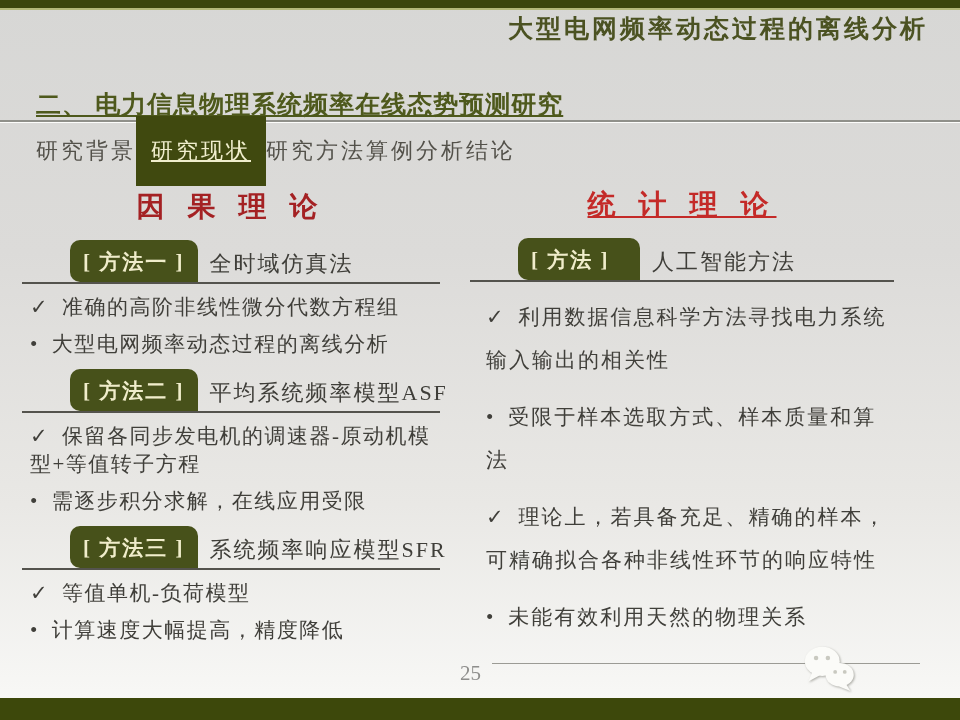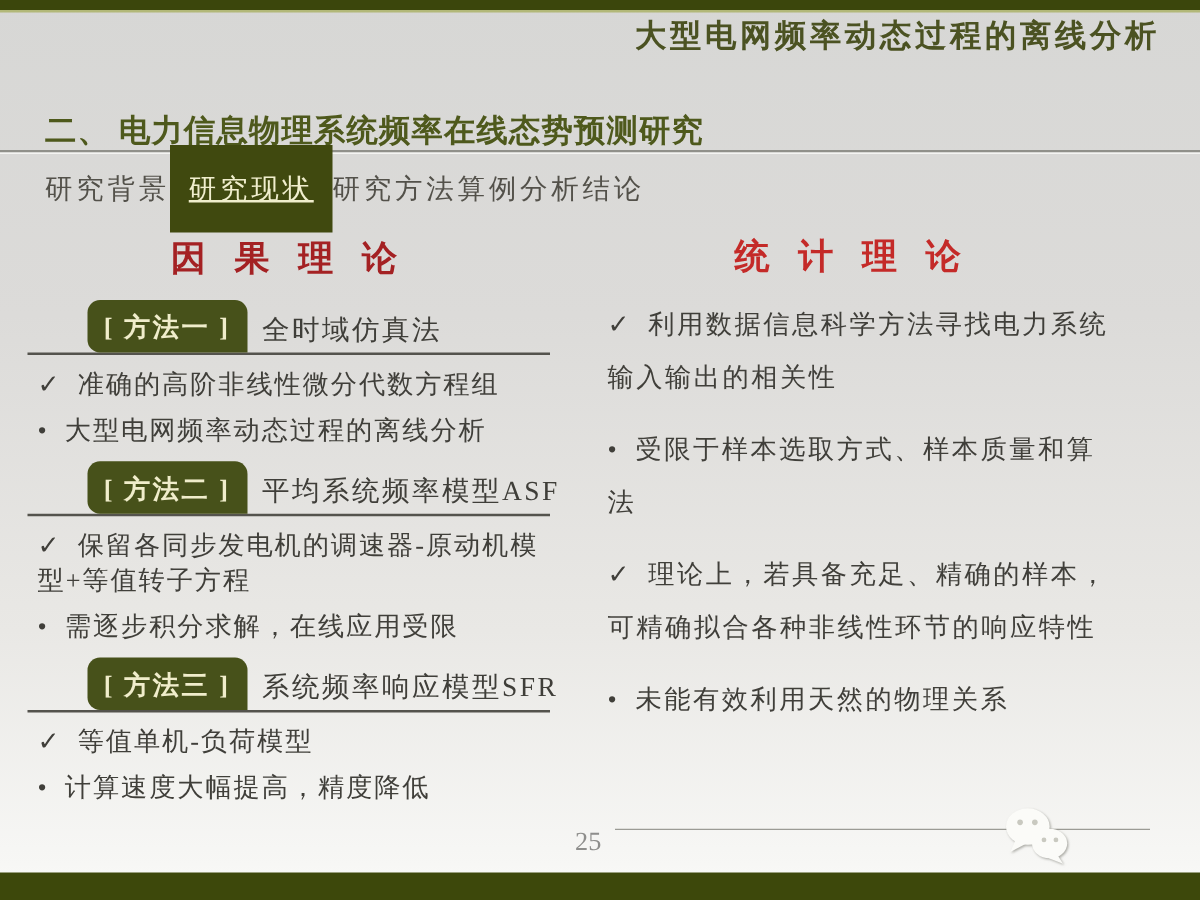--- a/index.html
+++ b/index.html
@@ -12,21 +12,21 @@
   .top-bar{position:absolute;top:0;left:0;width:100%;height:8px;background:#3b460c;}
   .top-bar-accent{position:absolute;top:8px;left:0;width:100%;height:2px;background:#b2b878;}
   .bottom-bar{position:absolute;bottom:0;left:0;width:100%;height:22px;background:#3d480b;}
   
   .header-title{
     position:absolute;top:12px;right:32px;font-size:25px;font-weight:bold;
     color:#4b5222;letter-spacing:3px;
   }
   .slide-title{
     position:absolute;top:88px;left:36px;font-size:25px;font-weight:bold;
-    color:#4e591c;letter-spacing:1px;
+    color:#4e591c;letter-spacing:1px;text-decoration:underline;
   }
   .title-rule{
     position:absolute;top:120px;left:0;width:100%;height:0;
     border-top:2px solid #90908a;border-bottom:1px solid #fdfdfb;
   }
   
   .tabs{
     position:absolute;top:131px;left:36px;right:28px;height:40px;
     display:flex;justify-content:flex-start;align-items:center;
   }
@@ -36,21 +36,21 @@
   }
   
   .col{position:absolute;width:418px;}
   .col.left{left:22px;top:188px;}
   .col.right{left:470px;top:186px;width:424px;}
   .col-title{
     text-align:center;font-size:28px;font-weight:bold;letter-spacing:8px;
     margin:0 0 14px 0;
   }
   .col.left  .col-title{color:#a42123;}
-  .col.right .col-title{color:#c42a28;}
+  .col.right .col-title{color:#c42a28;text-decoration:underline;}
   
   .method-row{
     display:flex;align-items:stretch;border-bottom:2px solid #54534d;
     margin-top:10px;
     padding-left:48px;
   }
   .method-badge{
     background:#47511a;color:#f0edcb;font-size:21px;font-weight:bold;
     padding:8px 13px 6px 13px;border-radius:10px 10px 0 10px;
     letter-spacing:2px;white-space:nowrap;
@@ -119,20 +119,24 @@
           <span class="method-name">系统频率响应模型SFR</span>
         </div>
         <div class="li check"><span class="marker">✓</span>等值单机-负荷模型</div>
         <div class="li bullet"><span class="marker">•</span>计算速度大幅提高，精度降低</div>
       </div>
   </div>
 
   <div class="col right">
     <div class="col-title">统 计 理 论</div>
     <div class="blocks">
+        <div class="method-row">
+          <span class="method-badge">[ 方法 ]</span>
+          <span class="method-name">人工智能方法</span>
+        </div>
         <div class="li check"><span class="marker">✓</span>利用数据信息科学方法寻找电力系统输入输出的相关性</div>
         <div class="li bullet"><span class="marker">•</span>受限于样本选取方式、样本质量和算法</div>
         <div class="li check"><span class="marker">✓</span>理论上，若具备充足、精确的样本，可精确拟合各种非线性环节的响应特性</div>
         <div class="li bullet"><span class="marker">•</span>未能有效利用天然的物理关系</div>
       </div>
   </div>
 
   <div class="page-number">25</div>
   <div class="footer-line"></div>
 

